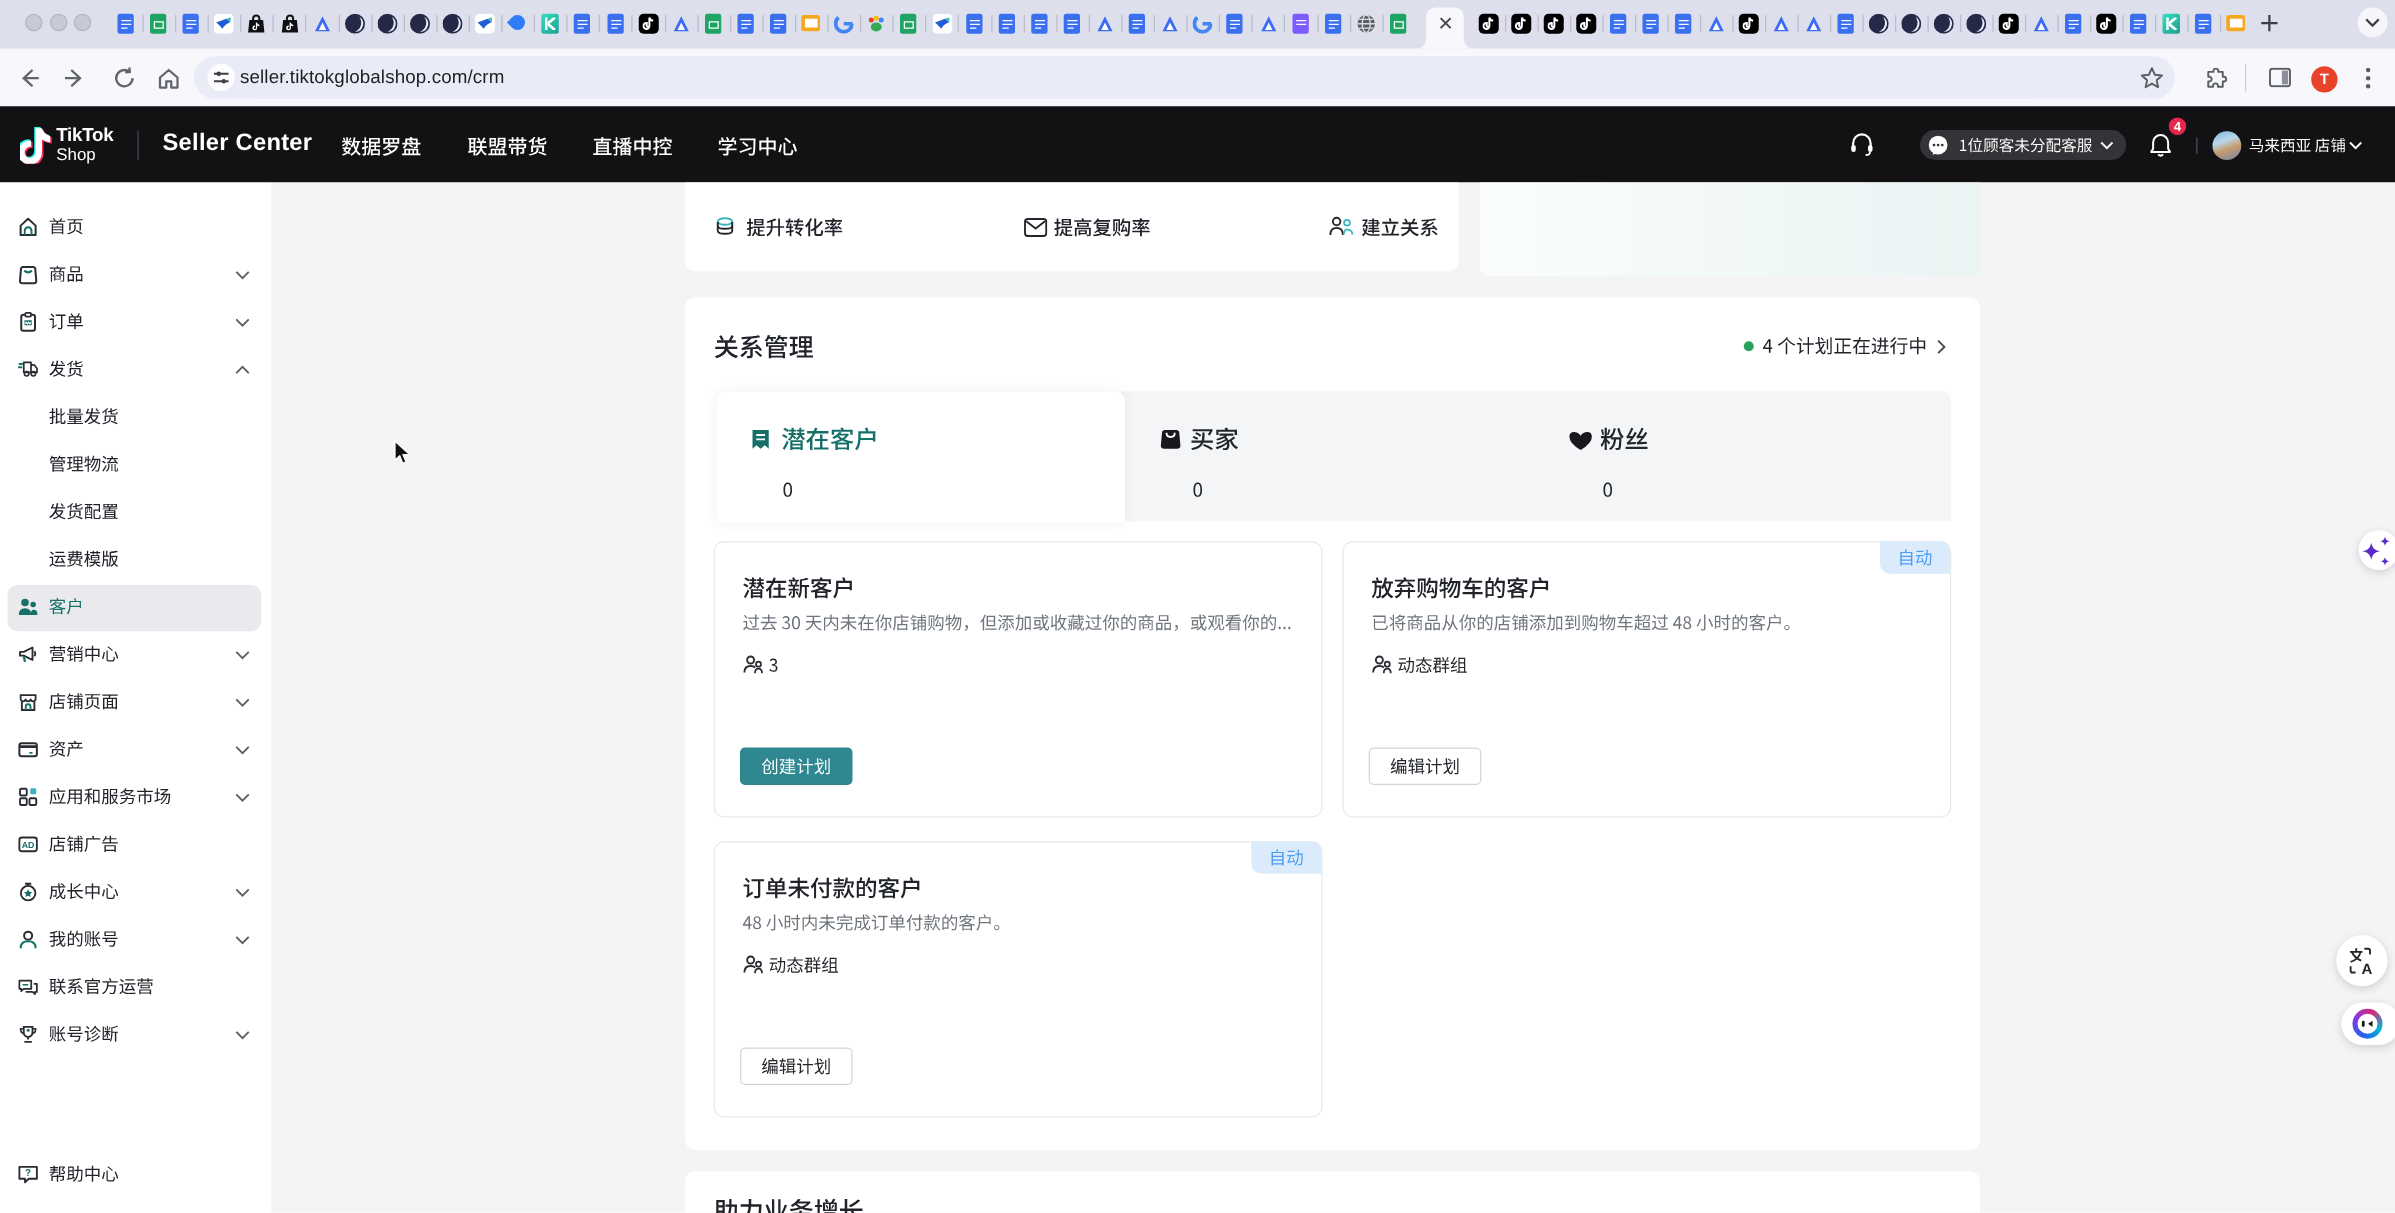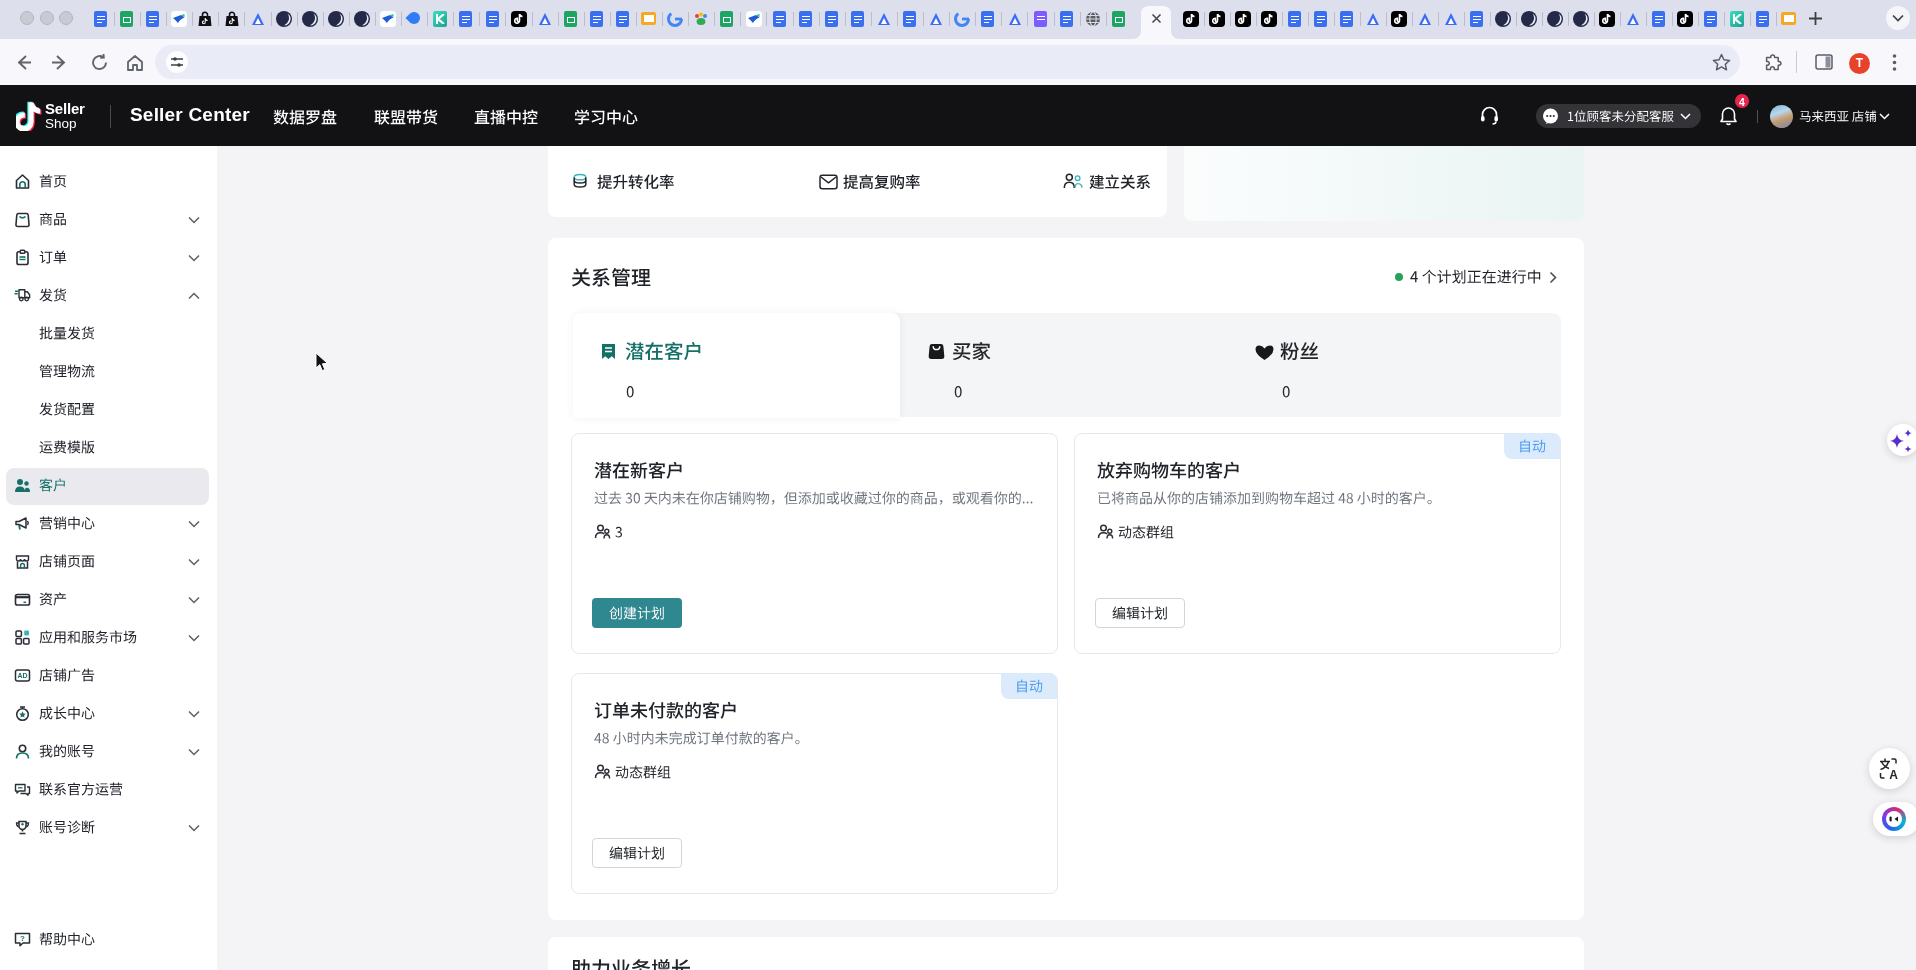--- a/index.html
+++ b/index.html
@@ -478,20 +478,21 @@
     <svg class="ab" style="left:125px;top:52.5px" width="20" height="20">
       <path d="M3 9 L10 3 L17 9 L17 17 L12 17 L12 12 L8 12 L8 17 L3 17 Z" stroke="#60646c" stroke-width="1.8" fill="none" stroke-linejoin="round"></path>
     </svg>
     <div class="ab" style="left:155px;top:45px;width:1585px;height:34px;border-radius:17px;background:#e9ebf7"></div>
     <div class="ab" style="left:166px;top:51px;width:22px;height:22px;border-radius:50%;background:#fdfdff"></div>
     <svg class="ab" style="left:171px;top:56px" width="12" height="12">
       <path d="M0 3 L12 3 M0 9 L12 9" stroke="#3e4147" stroke-width="1.6"></path>
       <circle cx="4" cy="3" r="1.8" fill="#3e4147"></circle>
       <circle cx="8" cy="9" r="1.8" fill="#3e4147"></circle>
     </svg>
+    <div class="ab" style="left:192px;top:52px;width:600px;height:20px;font-size:15px;line-height:20px;color:#1d1f24;letter-spacing:.1px">seller.tiktokglobalshop.com/crm</div>
     <svg class="ab" style="left:1712px;top:53px" width="19" height="19">
       <path d="M9.5 1.5 L11.9 6.8 L17.6 7.4 L13.3 11.2 L14.5 16.8 L9.5 13.9 L4.5 16.8 L5.7 11.2 L1.4 7.4 L7.1 6.8 Z" stroke="#595d64" stroke-width="1.5" fill="none" stroke-linejoin="round"></path>
     </svg>
     <svg class="ab" style="left:1764px;top:54px" width="18" height="18">
       <path d="M6.8 2.8 a1.9 1.9 0 0 1 3.8 0 l0 0.7 l3.6 0 l0 3.9 l0.8 0 a1.9 1.9 0 0 1 0 3.8 l-0.8 0 l0 4.2 l-3.9 0 l0 -0.8 a1.9 1.9 0 0 0 -3.8 0 l0 0.8 l-3.9 0 l0 -4.2 l0.8 0 a1.9 1.9 0 0 0 0 -3.8 l-0.8 0 l0 -3.9 l4.2 0 Z" stroke="#595d64" stroke-width="1.5" fill="none" stroke-linejoin="round"></path>
     </svg>
     <div class="ab" style="left:1796px;top:51px;width:1px;height:22px;background:#c9cbda"></div>
     <svg class="ab" style="left:1815px;top:54px" width="18" height="16">
       <rect x="1" y="1" width="16" height="14" rx="2" stroke="#595d64" stroke-width="1.5" fill="none"></rect>
       <rect x="10.5" y="2.5" width="5" height="11" fill="#8c8f99"></rect>
@@ -503,21 +504,21 @@
       <circle cx="2.5" cy="16" r="1.8" fill="#595d64"></circle>
     </svg>
     <div class="ab" style="left:0;top:85px;width:1916px;height:61px;background:#121214"></div>
     <svg class="ab" style="left:16px;top:101px" width="27" height="30">
       <g transform="scale(1.08)">
         <path d="M16.2 1.5 L11.6 1.5 L11.6 19.3 A4.1 4.1 0 1 1 8.2 15.3 L8.2 10.6 A8.9 8.9 0 1 0 16.3 19.5 L16.3 9.8 Q19 11.6 22.4 11.8 L22.4 7.2 Q17.8 6.3 16.2 1.5 Z" fill="#25f4ee" transform="translate(-1.1,-0.9)"></path>
         <path d="M16.2 1.5 L11.6 1.5 L11.6 19.3 A4.1 4.1 0 1 1 8.2 15.3 L8.2 10.6 A8.9 8.9 0 1 0 16.3 19.5 L16.3 9.8 Q19 11.6 22.4 11.8 L22.4 7.2 Q17.8 6.3 16.2 1.5 Z" fill="#fe2c55" transform="translate(1.1,0.9)"></path>
         <path d="M16.2 1.5 L11.6 1.5 L11.6 19.3 A4.1 4.1 0 1 1 8.2 15.3 L8.2 10.6 A8.9 8.9 0 1 0 16.3 19.5 L16.3 9.8 Q19 11.6 22.4 11.8 L22.4 7.2 Q17.8 6.3 16.2 1.5 Z" fill="#fff"></path>
       </g>
     </svg>
-    <div class="ab" style="left:45px;top:101px;color:#fff;font-size:15px;font-weight:bold;line-height:15px;letter-spacing:-.2px">Seller</div>
+    <div class="ab" style="left:45px;top:101px;color:#fff;font-size:15px;font-weight:bold;line-height:15px;letter-spacing:-.2px">TikTok</div>
     <div class="ab" style="left:45px;top:117px;color:#fff;font-size:13.5px;line-height:14px;letter-spacing:0">Shop</div>
     <div class="ab" style="left:110px;top:105px;width:1px;height:23px;background:#4a4a4e"></div>
     <div class="ab" style="left:130px;top:104px;color:#fff;font-size:19px;font-weight:bold;letter-spacing:.2px">Seller Center</div>
     <svg class="tr" style="left:273.0px;top:107.8px" width="66" height="20">
       <g fill="#fff" transform="translate(0,15.20) scale(0.1600,-0.1600)">
         <use href="#g6570m" x="0"></use>
         <use href="#g636em" x="100"></use>
         <use href="#g7f57m" x="200"></use>
         <use href="#g76d8m" x="300"></use>
       </g>

